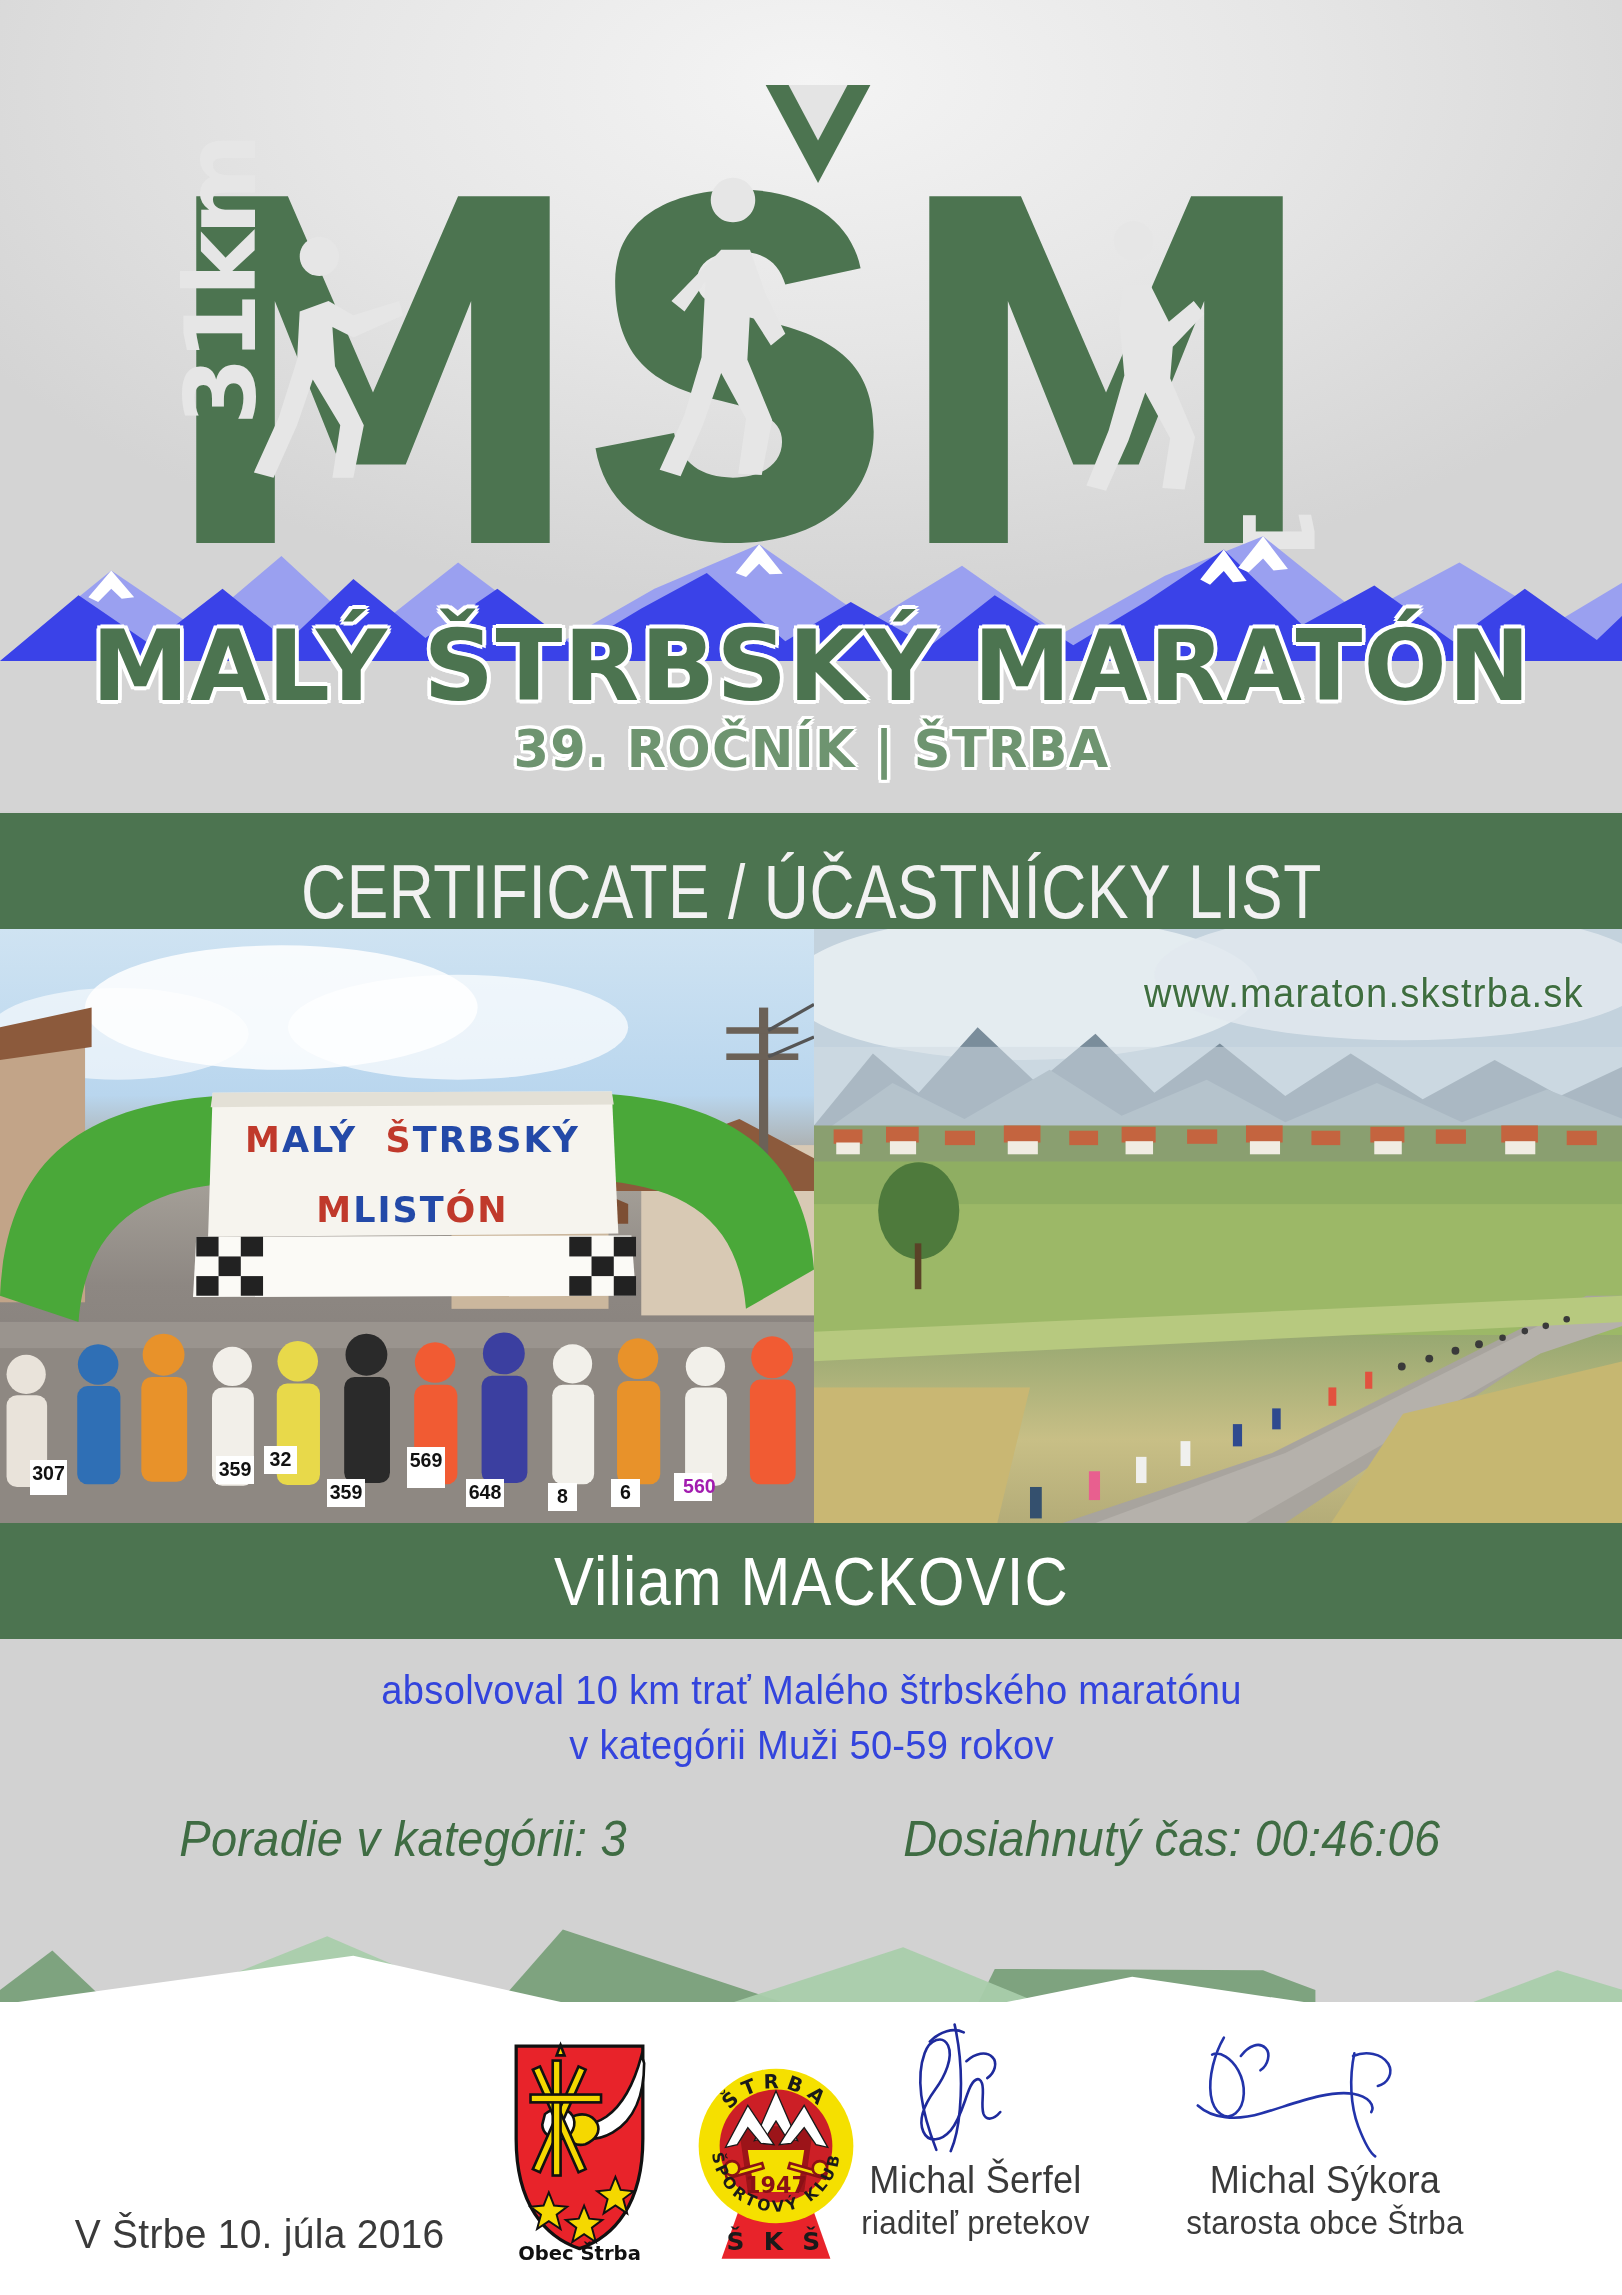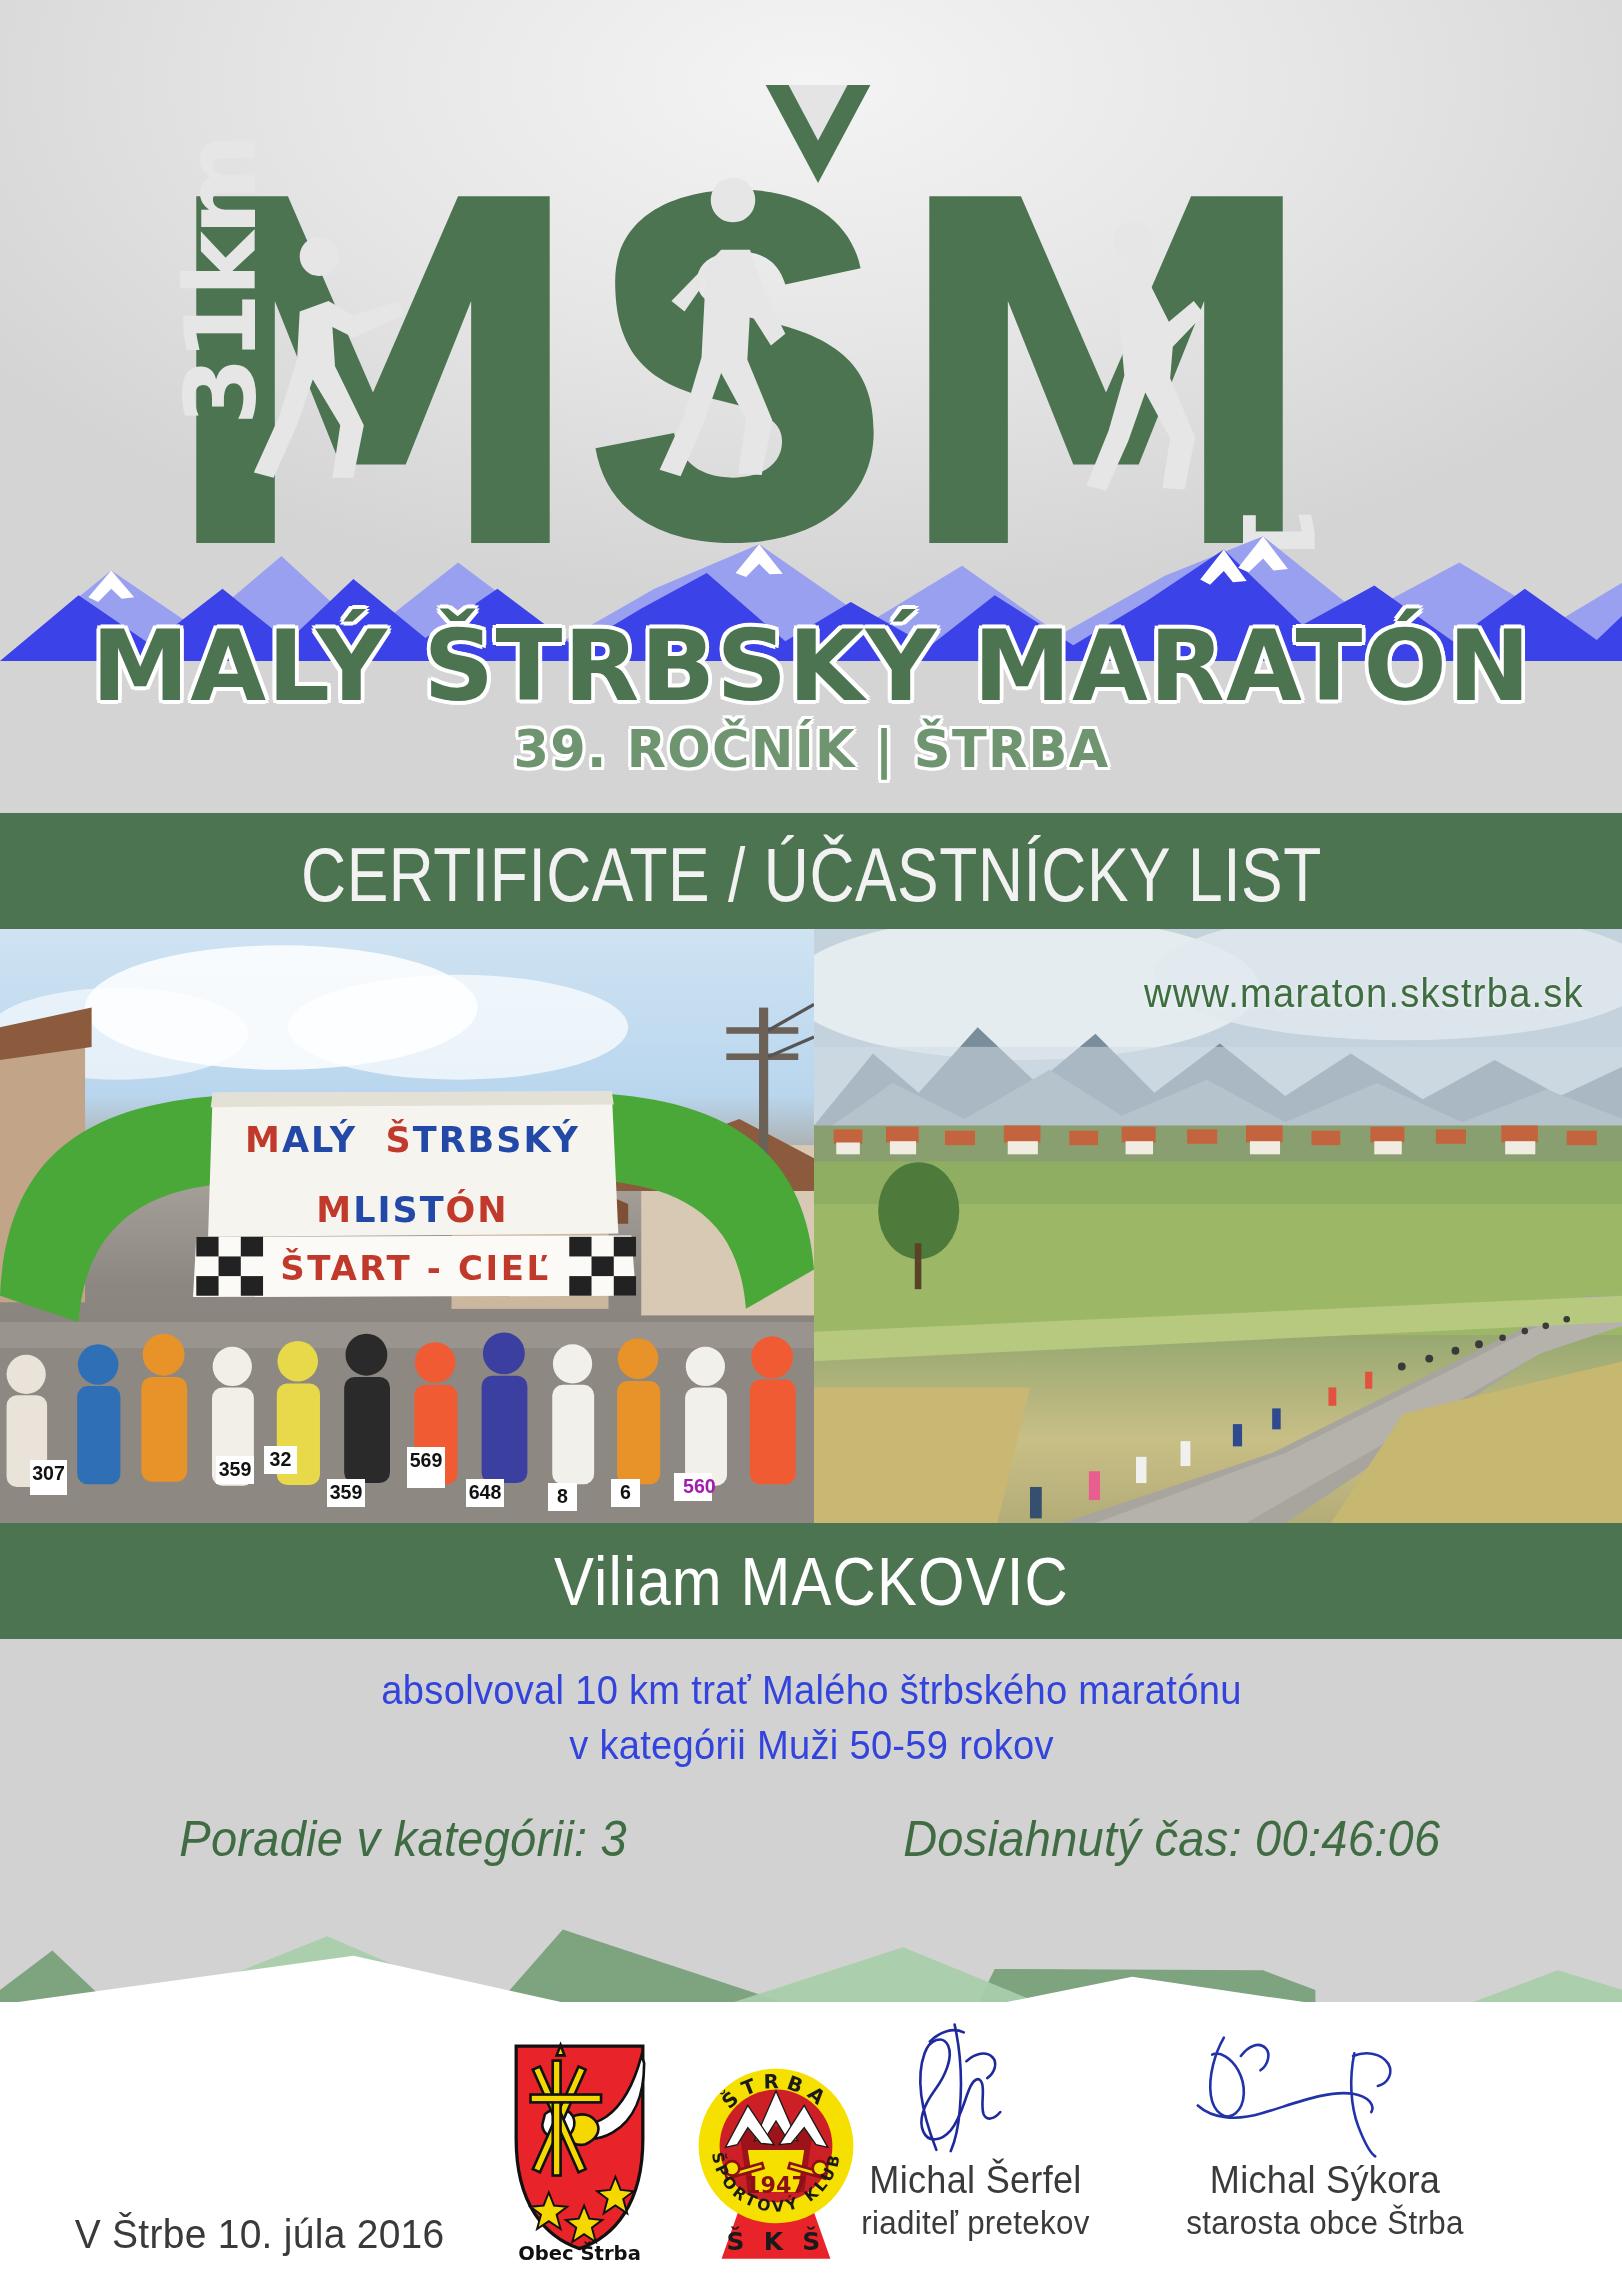--- a/index.html
+++ b/index.html
@@ -58,21 +58,21 @@
     text-shadow:
       -2.6px -2.6px 0 #fff, 2.6px -2.6px 0 #fff, -2.6px 2.6px 0 #fff, 2.6px 2.6px 0 #fff,
       0 -3.3px 0 #fff, 0 3.3px 0 #fff, -3.3px 0 0 #fff, 3.3px 0 0 #fff;
     white-space:nowrap;
   }
 
   
   #cert-banner{
     position:absolute; left:0; top:813px; width:1623px; height:122px;
     background:#4c7450;
-    display:flex; align-items:center; justify-content:center;
+    display:flex; align-items:flex-end; justify-content:center;
   }
   #cert-banner-text{
     color:#f2f2f2;
     font-family:"Liberation Sans", sans-serif;
     font-size:76px;
     font-weight:400;
     letter-spacing:0.7px;
     transform:scaleX(0.82);
     white-space:nowrap;
   }
@@ -381,23 +381,20 @@
       <div style="position:absolute;left:216px;top:191px;width:393px;text-align:center;">
         <div class="banner-txt" style="font-size:35px;letter-spacing:2px;">
           <span style="color:#c0392b;">M</span><span style="color:#2349a8;">ALÝ</span>
           &nbsp;<span style="color:#c0392b;">Š</span><span style="color:#2349a8;">TRBSKÝ</span>
         </div>
         <div class="banner-txt" style="font-size:35px;letter-spacing:2px;margin-top:30px;">
           <span style="color:#c0392b;">M</span><span style="color:#2349a8;">LIST</span><span style="color:#c0392b;">ÓN</span>
         </div>
       </div>
 
-      <div style="position:absolute;left:216px;top:319px;width:399px;text-align:center;
-                  font-family:'DejaVu Sans',sans-serif;font-weight:bold;font-size:34px;
-                  color:#c0392b;letter-spacing:2.6px;">ŠTART - CIEĽ</div>
 
       <div style="position:absolute;left:30px;top:531px;width:37px;height:35px;background:#fff;color:#111;font-size:19.6px;font-weight:bold;text-align:center;line-height:27.5px;">307</div>
       <div style="position:absolute;left:216px;top:527px;width:38px;height:27.5px;background:#fff;color:#111;font-size:19.6px;font-weight:bold;text-align:center;line-height:27.5px;">359</div>
       <div style="position:absolute;left:264px;top:517px;width:33px;height:27.5px;background:#fff;color:#111;font-size:19.6px;font-weight:bold;text-align:center;line-height:27.5px;">32</div>
       <div style="position:absolute;left:327px;top:550px;width:38px;height:27.5px;background:#fff;color:#111;font-size:19.6px;font-weight:bold;text-align:center;line-height:27.5px;">359</div>
       <div style="position:absolute;left:407px;top:518px;width:38px;height:41px;background:#fff;color:#111;font-size:19.6px;font-weight:bold;text-align:center;line-height:27.5px;">569</div>
       <div style="position:absolute;left:466px;top:550px;width:38px;height:27.5px;background:#fff;color:#111;font-size:19.6px;font-weight:bold;text-align:center;line-height:27.5px;">648</div>
       <div style="position:absolute;left:548px;top:554px;width:29px;height:27.5px;background:#fff;color:#111;font-size:19.6px;font-weight:bold;text-align:center;line-height:27.5px;">8</div>
       <div style="position:absolute;left:611px;top:550px;width:29px;height:27.5px;background:#fff;color:#111;font-size:19.6px;font-weight:bold;text-align:center;line-height:27.5px;">6</div>
       <div style="position:absolute;left:674px;top:544px;width:38px;height:27.5px;background:#fff;color:#a21caf;font-size:19.6px;font-weight:bold;text-align:center;line-height:27.5px;padding-left:9px;">560</div>

